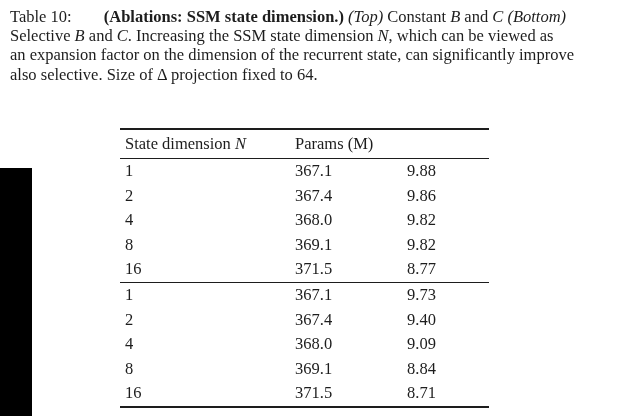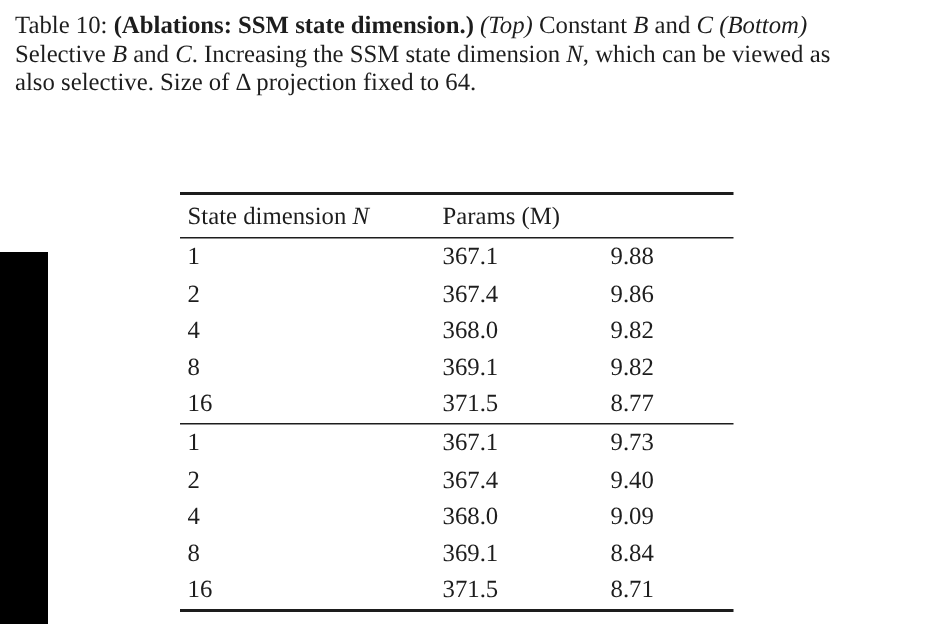--- a/index.html
+++ b/index.html
@@ -14,21 +14,21 @@
 
   
   .caption {
     position: absolute;
     left: 10px; top: 7px;
     width: 606px;
     font-size: 16.5px;
     line-height: 19.2px;
   }
   .cap-line { white-space: nowrap; }
-  .b  { font-weight: bold; }
+  .b  { font-weight: bold; margin-left: 28px; }
   .it { font-style: italic; }
   .math { font-style: italic; font-family: "Liberation Serif", serif; }
 
   
   .black-bar {
     position: absolute;
     left: 0; top: 168px;
     width: 32px; height: 248px;
   }
 
@@ -60,20 +60,21 @@
     white-space: nowrap;
   }
   .trow { display: contents; }
 </style>
 </head>
 <body>
 
 <div class="caption">
   <div class="cap-line"><span>Table 10: </span><span class="b">(Ablations: SSM state dimension.)</span><span> </span><span class="it">(Top)</span><span> Constant </span><span class="math">B</span><span> and </span><span class="math">C</span><span> </span><span class="it">(Bottom)</span></div>
   <div class="cap-line"><span>Selective </span><span class="math">B</span><span> and </span><span class="math">C</span><span>. Increasing the SSM state dimension </span><span class="math">N</span><span>, which can be viewed as</span></div>
+  <div class="cap-line"><span>an expansion factor on the dimension of the recurrent state, can significantly improve</span></div>
   <div class="cap-line"><span>also selective. Size of Δ projection fixed to 64.</span></div>
 </div>
 
 <div class="black-bar" style="background: rgb(0, 0, 0);"></div>
 
 <div class="tbl">
   <div class="thead">
     <div class="hcell"><span>State dimension </span><span class="math">N</span></div>
     <div class="hcell">Params (M)</div>
   </div>

